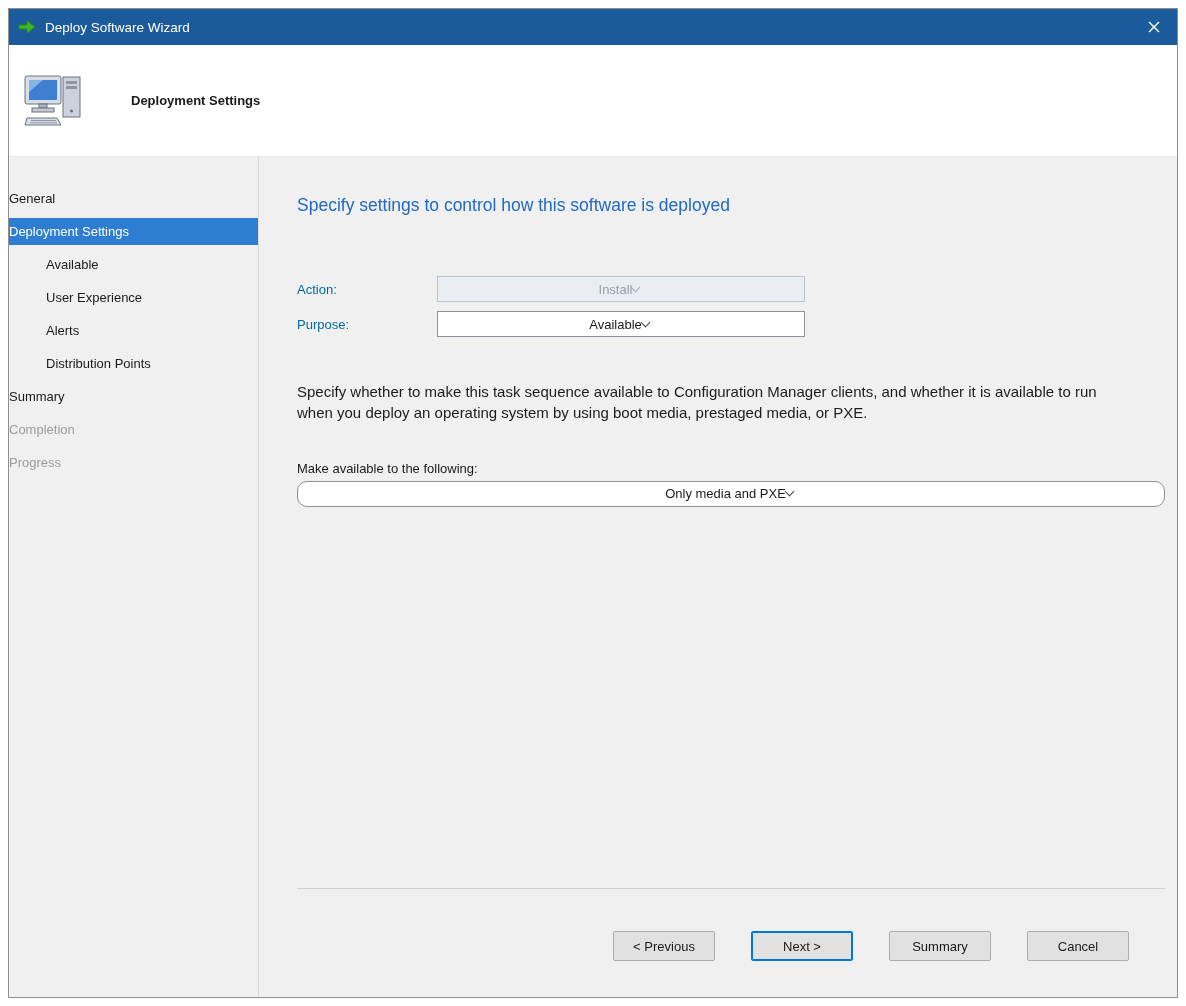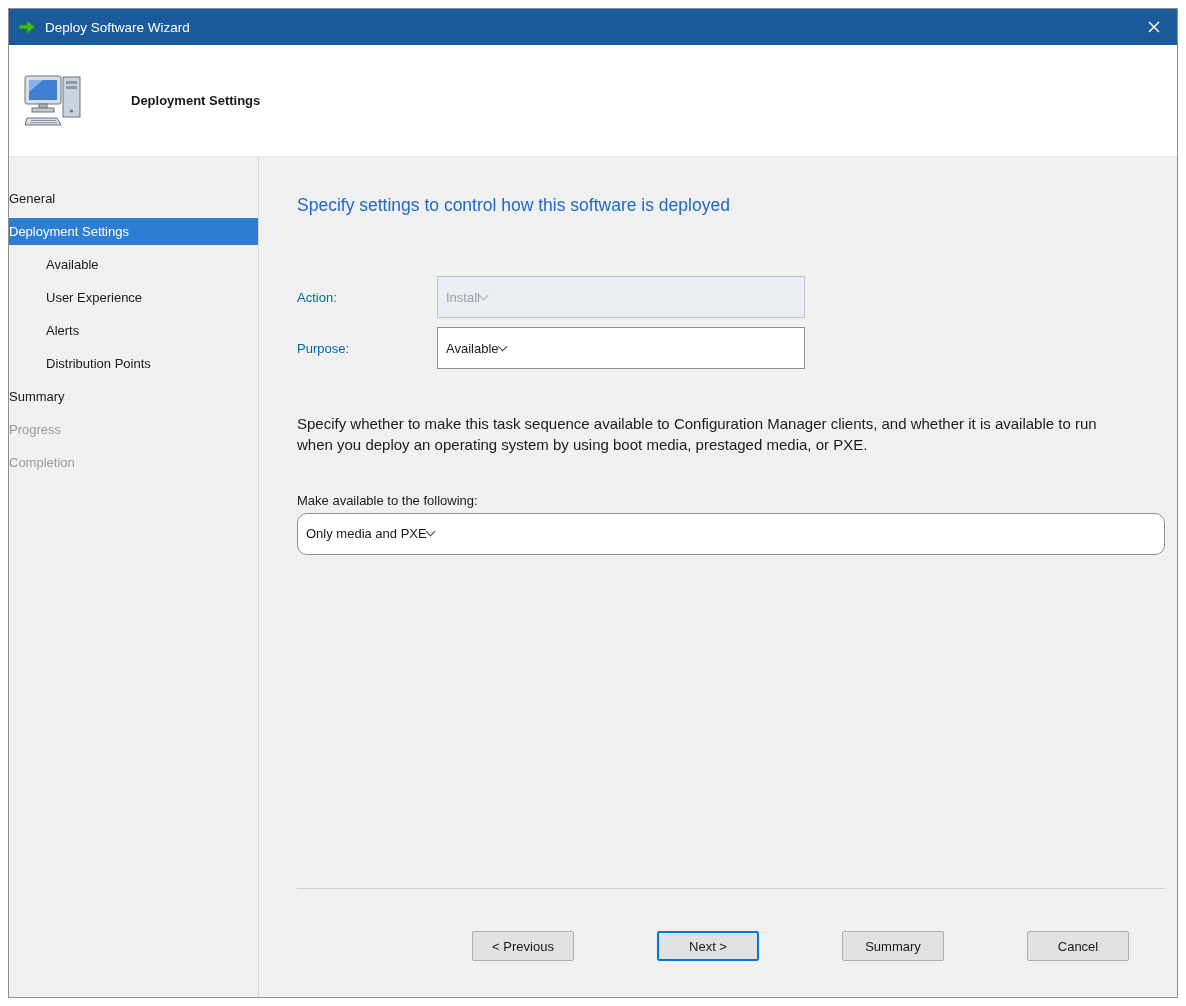--- a/index.html
+++ b/index.html
@@ -63,23 +63,23 @@
 
   .page-heading {
     font-size: 17.5px; font-weight: 400; color: #2169c5;
     margin: 0 0 60px 0;
   }
 
   .field-row { display: flex; align-items: center; margin-bottom: 9px; }
   .field-label { width: 140px; font-size: 13px; color: #0369a1; }
 
   .combo {
-    width: 368px; height: 42px;
+    width: 368px; height: 26px;
     background: #ffffff; border: 1px solid #8a9199;
-    display: flex; align-items: center; justify-content: flex-start;
+    display: flex; align-items: center; justify-content: center;
     padding-left: 8px; cursor: default;
   }
   .combo.full { width: 100%; border-radius: 10px; }
   .combo-value { font-size: 13px; color: #1a1a1a; white-space: nowrap; overflow: hidden; }
   .combo.disabled { background: #eaeef3; border-color: #bcc3cb; }
   .combo.disabled .combo-value { color: #9aa0a8; }
   .chevron {
     width: 7px; height: 7px;
     border-right: 1.5px solid #404040; border-bottom: 1.5px solid #404040;
     transform: rotate(45deg); margin-right: 12px; margin-top: -4px;
@@ -97,21 +97,20 @@
     flex: 0 0 auto;
     border-top: 1px solid #d0d0d0;
     padding: 42px 0 36px 0;
   }
   .footer-buttons { display: flex; justify-content: flex-end; gap: 36px; padding-right: 36px; }
   .btn {
     min-width: 102px; height: 30px;
     background: #e1e1e1; border: 1px solid #adadad; border-radius: 2px;
     font-size: 13px; font-family: inherit; color: #1a1a1a; cursor: pointer;
     padding: 0 12px;
-    margin-left: 47px;
   }
   .btn.default { border-color: #0078d7; box-shadow: inset 0 0 0 1px #0078d7; }
 </style>
 </head>
 <body>
 
 <div class="window">
 
   <div class="titlebar">
     <span class="title-icon">
@@ -154,22 +153,22 @@
   <div class="bodywrap">
 
     <nav class="sidebar">
       <div class="nav-item">General</div>
       <div class="nav-item selected">Deployment Settings</div>
       <div class="nav-item sub">Available</div>
       <div class="nav-item sub">User Experience</div>
       <div class="nav-item sub">Alerts</div>
       <div class="nav-item sub">Distribution Points</div>
       <div class="nav-item">Summary</div>
+      <div class="nav-item disabled">Completion</div>
       <div class="nav-item disabled">Progress</div>
-      <div class="nav-item disabled">Completion</div>
     </nav>
 
     <div class="content">
       <div class="content-main">
 
         <h1 class="page-heading">Specify settings to control how this software is deployed</h1>
 
         <div class="field-row">
           <span class="field-label">Action:</span>
           <div class="combo disabled">

